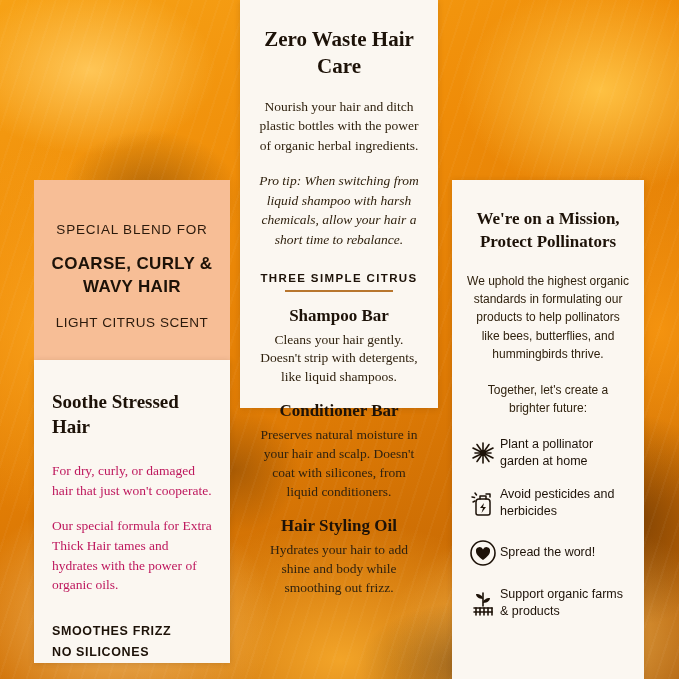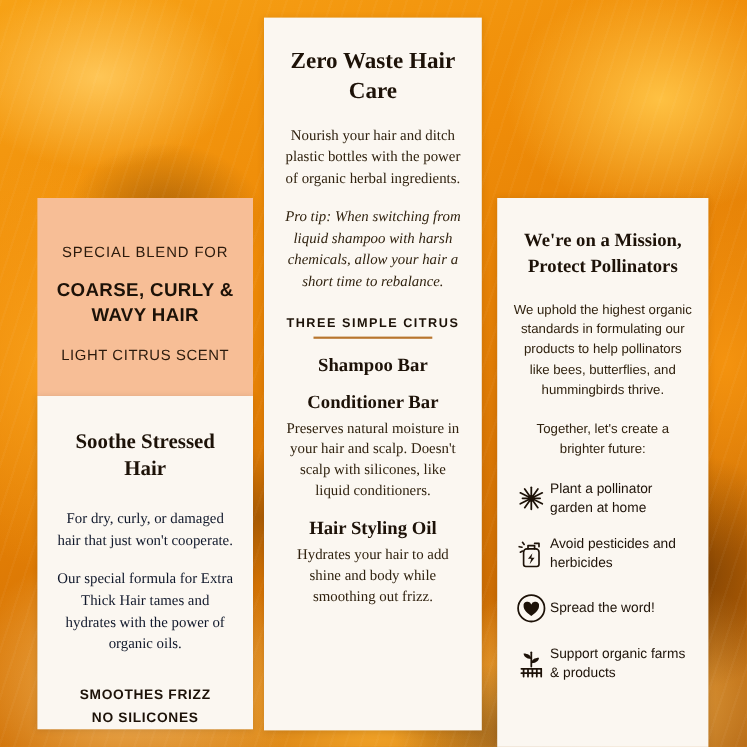--- a/index.html
+++ b/index.html
@@ -89,54 +89,54 @@
   }
   .blend-scent {
     font-size: 13.5px;
     letter-spacing: .04em;
     color: #2B1A0C;
     margin: 0;
   }
   .left-body {
     background: #FBF7F1;
     padding: 30px 18px 18px;
-    text-align: center;
+    text-align: left;
     height: calc(100% - 196px);
     box-sizing: border-box;
   }
   .soothe-title {
     font-family: "Liberation Serif", serif;
     font-size: 19px;
     font-weight: bold;
     color: #1D1208;
     line-height: 1.3;
     margin: 0 0 22px;
   }
   .left-p {
     font-family: "Liberation Serif", serif;
     font-size: 13.5px;
     line-height: 1.45;
-    color: #0f172a;
+    color: #be185d;
     margin: 0 0 16px;
   }
   .left-claims {
     margin-top: 26px;
     font-size: 12.5px;
     font-weight: bold;
     letter-spacing: .05em;
     line-height: 1.7;
     color: #1D1208;
   }
 
   
   .col-center {
     left: 240px;
-    top: 16px;
+    top: 0;
     width: 198px;
-    height: 648px;
+    height: 408px;
   }
   .center-inner {
     padding: 18px 16px 20px;
     text-align: center;
     box-sizing: border-box;
     height: 100%;
   }
   .zw-title {
     font-family: "Liberation Serif", serif;
     font-size: 21px;
@@ -261,23 +261,24 @@
   <div class="col col-center card">
     <div class="center-inner">
       <h1 class="zw-title">Zero Waste Hair Care</h1>
       <p class="center-p">Nourish your hair and ditch plastic bottles with the power of organic herbal ingredients.</p>
       <p class="center-p italic">Pro tip: When switching from liquid shampoo with harsh chemicals, allow your hair a short time to rebalance.</p>
 
       <p class="steps-label">THREE SIMPLE CITRUS</p>
       <div class="steps-rule"></div>
 
       <h3 class="step-title">Shampoo Bar</h3>
+      <p class="step-desc">Cleans your hair gently. Doesn't strip with detergents, like liquid shampoos.</p>
 
       <h3 class="step-title">Conditioner Bar</h3>
-      <p class="step-desc">Preserves natural moisture in your hair and scalp. Doesn't scalp with silicones, like liquid conditioners.</p>
+      <p class="step-desc">Preserves natural moisture in your hair and scalp. Doesn't coat with silicones, from liquid conditioners.</p>
 
       <h3 class="step-title">Hair Styling Oil</h3>
       <p class="step-desc">Hydrates your hair to add shine and body while smoothing out frizz.</p>
     </div>
   </div>
 
   <div class="col col-right card">
     <div class="right-inner">
       <h2 class="mission-title">We're on a Mission, Protect Pollinators</h2>
       <p class="right-p">We uphold the highest organic standards in formulating our products to help pollinators like bees, butterflies, and hummingbirds thrive.</p>

